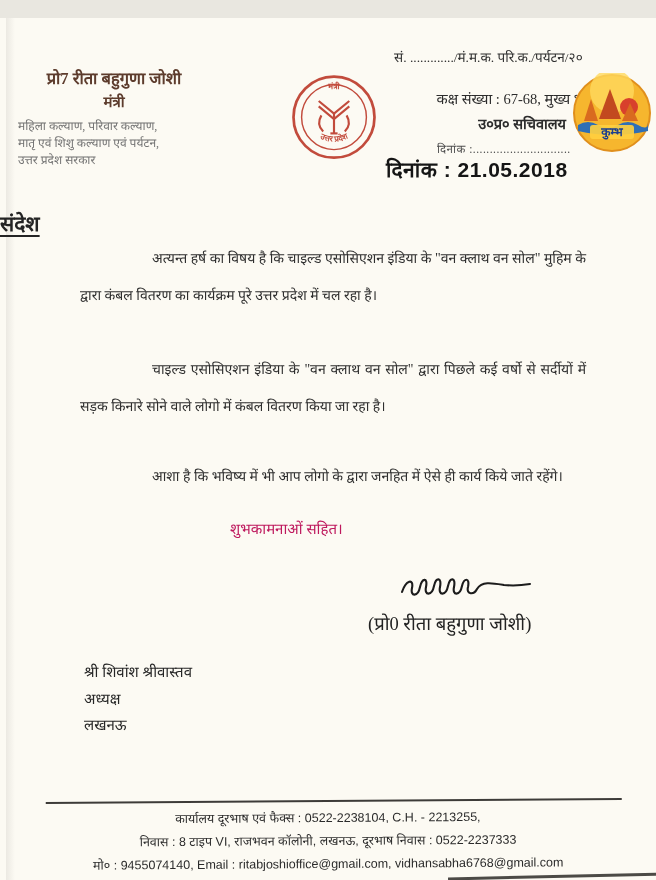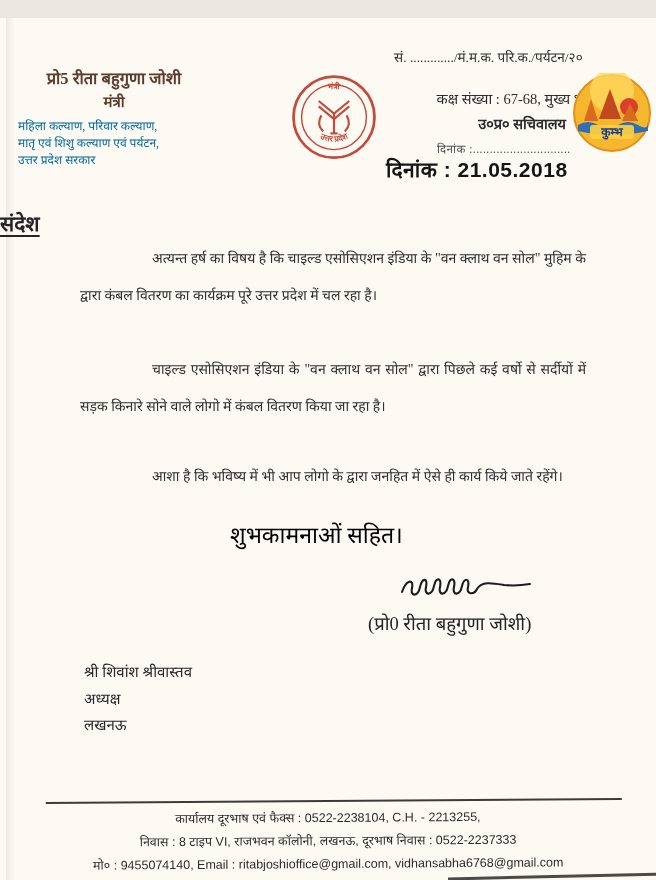--- a/index.html
+++ b/index.html
@@ -28,21 +28,21 @@
   
   .ref-no{
     position:absolute;left:394px;top:30px;
     font-size:13.5px;color:#2f2f2f;white-space:nowrap;
   }
   .sender-block{
     position:absolute;left:18px;top:50px;width:192px;text-align:center;
   }
   .sender-name{font-size:16.5px;font-weight:bold;color:#5d3c2d;line-height:22px;}
   .sender-title{font-size:15px;font-weight:bold;color:#5d3c2d;margin-top:1px;}
-  .sender-dept{margin-top:7px;text-align:left;font-size:12px;line-height:17px;color:#0369a1;}
+  .sender-dept{margin-top:7px;text-align:left;font-size:12px;line-height:17px;color:#737373;}
 
   .seal{position:absolute;left:286px;top:56px;width:96px;height:90px;}
   .kumbh{position:absolute;left:570px;top:55px;width:84px;height:80px;}
 
   .room-line{position:absolute;left:0;top:70px;width:600px;text-align:right;font-size:14.5px;color:#2c2c2c;}
   .secretariat-line{position:absolute;left:0;top:95px;width:566px;text-align:right;font-size:14.5px;color:#2c2c2c;font-weight:bold;}
 
   .date-printed{position:absolute;left:437px;top:123px;font-size:11.5px;color:#4e4e4e;letter-spacing:0.5px;}
   .date-big{position:absolute;left:386px;top:137px;font-size:21px;font-weight:bold;color:#151515;
     font-family:"Liberation Sans","DejaVu Sans",sans-serif;letter-spacing:0.5px;}
@@ -54,21 +54,21 @@
     text-decoration:underline;text-underline-offset:4px;
   }
   .para{
     position:absolute;left:80px;width:506px;
     font-size:14px;line-height:37px;color:#2e2e2e;
     text-align:justify;text-indent:72px;
   }
   .para-1{top:222px;}
   .para-2{top:333px;}
   .para-3{top:440px;}
-  .closing{position:absolute;left:230px;top:500px;font-size:23px;color:#000000;}
+  .closing{position:absolute;left:230px;top:500px;font-size:15px;color:#be185d;}
 
   
   .signature-svg{position:absolute;left:396px;top:546px;width:140px;height:40px;}
   .signer-name{position:absolute;left:368px;top:592px;font-size:18.5px;color:#222;}
 
   
   .addressee{position:absolute;left:84px;top:641px;font-size:15px;line-height:26.5px;color:#262626;}
 
   
   .footer{position:absolute;left:0;top:782px;width:656px;transform:rotate(-0.4deg);}
@@ -80,21 +80,21 @@
 </head>
 <body>
 
 <div class="page">
 
   <div class="scan-fold-left"></div>
 
   <div class="ref-no">सं. ............./मं.म.क. परि.क./पर्यटन/२०</div>
 
   <div class="sender-block">
-    <div class="sender-name">प्रो5 रीता बहुगुणा जोशी</div>
+    <div class="sender-name">प्रो7 रीता बहुगुणा जोशी</div>
     <div class="sender-title">मंत्री</div>
     <div class="sender-dept">
       <div>महिला कल्याण, परिवार कल्याण,</div>
       <div>मातृ एवं शिशु कल्याण एवं पर्यटन,</div>
       <div>उत्तर प्रदेश सरकार</div>
     </div>
   </div>
 
   <svg class="seal" viewBox="0 0 100 100">
     <circle cx="50" cy="48" r="45" fill="none" stroke="#c24b3c" stroke-width="3"></circle>

